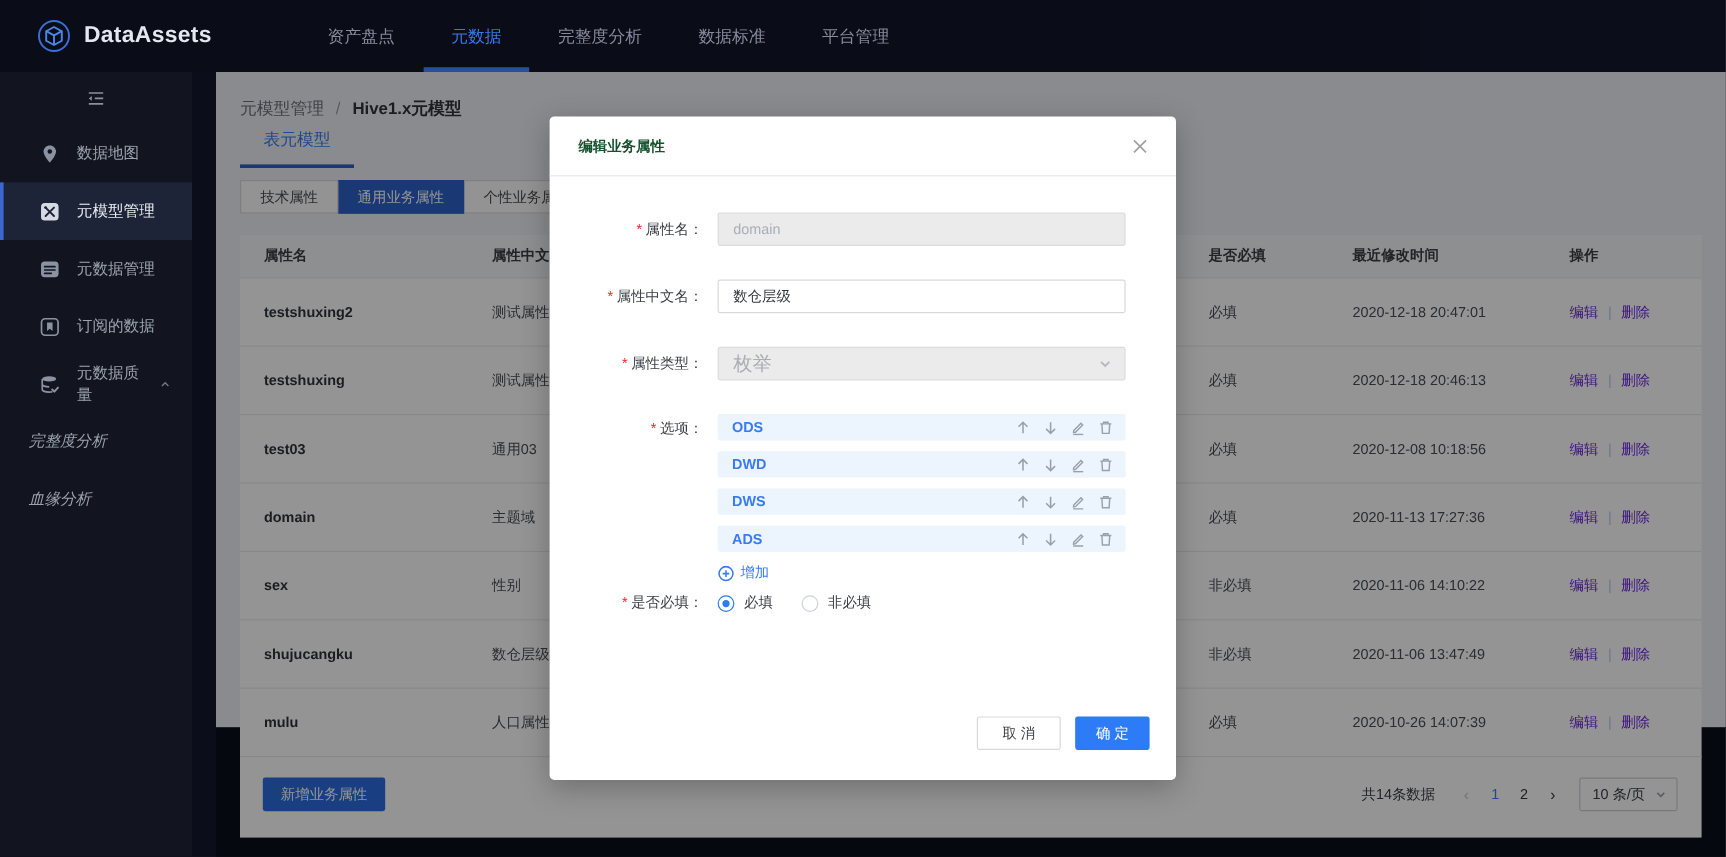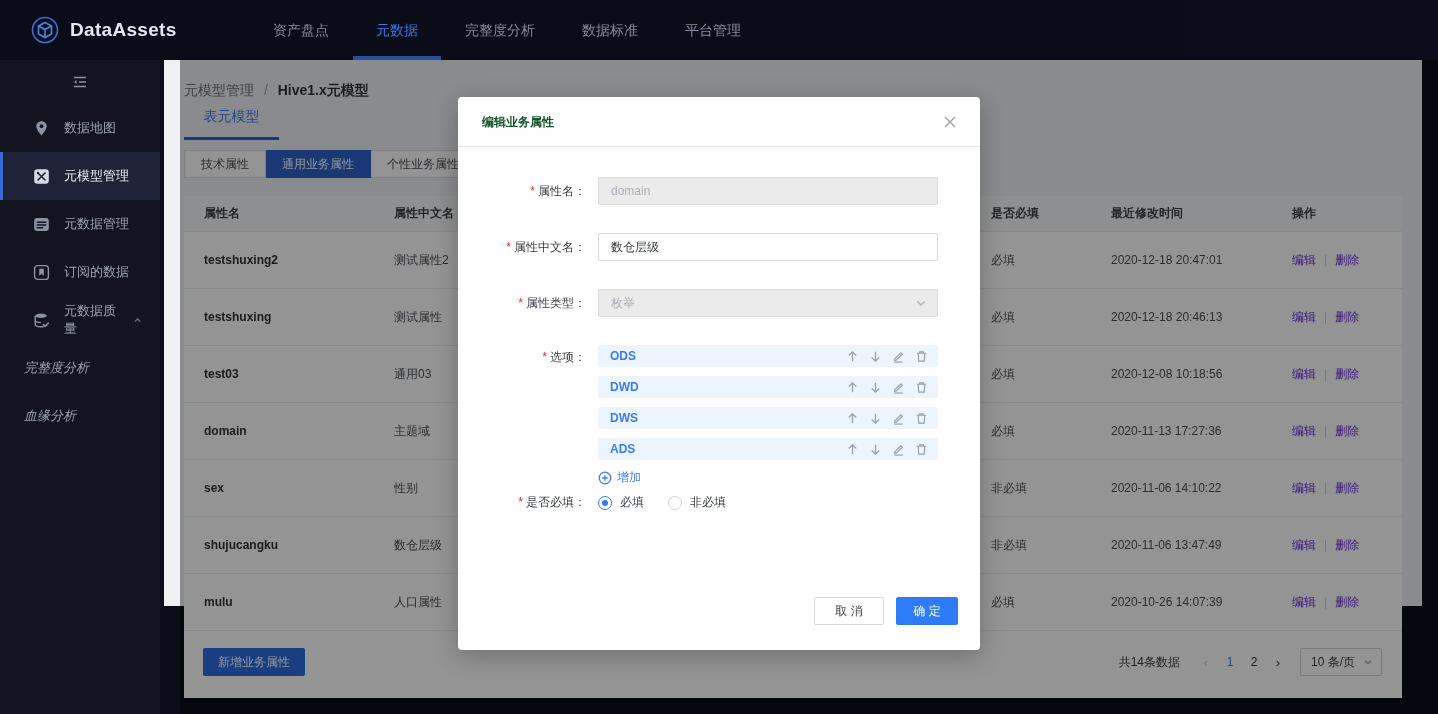--- a/index.html
+++ b/index.html
@@ -28,21 +28,21 @@
     color:#9ba3b0; font-size:13px; cursor:pointer; position:relative; }
   .side-item .si-ico { width:17px; height:17px; color:#8b93a3; flex:0 0 auto; }
   .side-item.active { background:#1d2438; color:#e9ecf2; }
   .side-item.active::before { content:""; position:absolute; left:0; top:0; bottom:0; width:3px; background:#3c66d4; }
   .side-item.active .si-ico { color:#d5dae4; }
   .side-item .chev { margin-left:auto; margin-right:18px; width:11px; height:11px; color:#6e7585; }
   .side-sub { height:48px; display:flex; align-items:center; padding-left:24px;
     color:#9ba3b0; font-size:13px; cursor:pointer;font-style:italic; }
 
   
-  .content { position:absolute; left:164px; top:60px; width:1258px; height:546px; background:#eef0f4; }
+  .content { position:absolute; left:180px; top:60px; width:1258px; height:546px; background:#eef0f4; }
   .breadcrumb { position:absolute; left:20px; top:22px; font-size:14px; }
   .bc-parent { color:#6b7078; cursor:pointer; }
   .bc-sep { color:#9ca1a8; margin:0 6px; }
   .bc-current { color:#2f3338; font-weight:bold; }
   .page-tab { position:absolute; left:20px; top:48px; width:95px; height:30px; text-align:center;
     color:#3b7bf0; font-size:14px; cursor:pointer; }
   .page-tab::after { content:""; position:absolute; left:0; right:0; bottom:-2px; height:3px; background:#2d62c9; }
   .tab-group { position:absolute; left:20px; top:90px; display:flex; }
   .tab-btn { height:28px; line-height:26px; padding:0 16px; background:#fdfdfd; border:1px solid #d9d9d9;
     font-size:12px; color:#474b52; cursor:pointer; }
@@ -87,21 +87,21 @@
   .modal-close { position:absolute; right:22px; top:17px; width:16px; height:16px; color:#9ca1a8; cursor:pointer; }
   .modal-body { padding-top:30px; }
   .form-row { display:flex; align-items:center; margin-bottom:28px; }
   .form-row.top { align-items:flex-start; }
   .f-label { width:140px; text-align:right; padding-right:12px; font-size:12px; color:#3a3e45; flex:0 0 auto; }
   .f-label .star { color:#f5222d; margin-right:3px; }
   .f-input { width:340px; height:28px; border:1px solid #d9d9d9; border-radius:2px; padding:0 12px;
     font-size:12px; color:#33373d; background:#fff; outline:none; font-family:inherit; }
   .f-input:disabled { background:#ebebeb; border-color:#dcdcdc; color:#a9aeb5; -webkit-text-fill-color:#a9aeb5; }
   .f-select { width:340px; height:28px; border:1px solid #dcdcdc; border-radius:2px; padding:0 10px 0 12px;
-    font-size:12px; color:#a9aeb5; background:#ebebeb; display:flex; align-items:center; cursor:not-allowed; }
+    font-size:16px; color:#a9aeb5; background:#ebebeb; display:flex; align-items:center; cursor:not-allowed; }
   .f-select .chev { margin-left:auto; width:12px; height:12px; color:#b3b8bf; }
   .opt-col { display:flex; flex-direction:column; }
   .opt-row { width:340px; height:22px; background:#ecf4fe; border-radius:2px; display:flex; align-items:center;
     padding:0 10px 0 12px; margin-bottom:9px; }
   .opt-text { color:#3b7bf0; font-size:12px; font-weight:bold; }
   .opt-icons { margin-left:auto; display:flex; align-items:center; gap:10px; }
   .opt-ico { width:13px; height:13px; color:#9aa0ab; cursor:pointer; }
   .add-row { display:flex; align-items:center; gap:5px; color:#3b7bf0; font-size:12px; cursor:pointer; margin-top:0; }
   .add-row .plus { width:14px; height:14px; }
   .radio-group { display:flex; align-items:center; gap:24px; }

